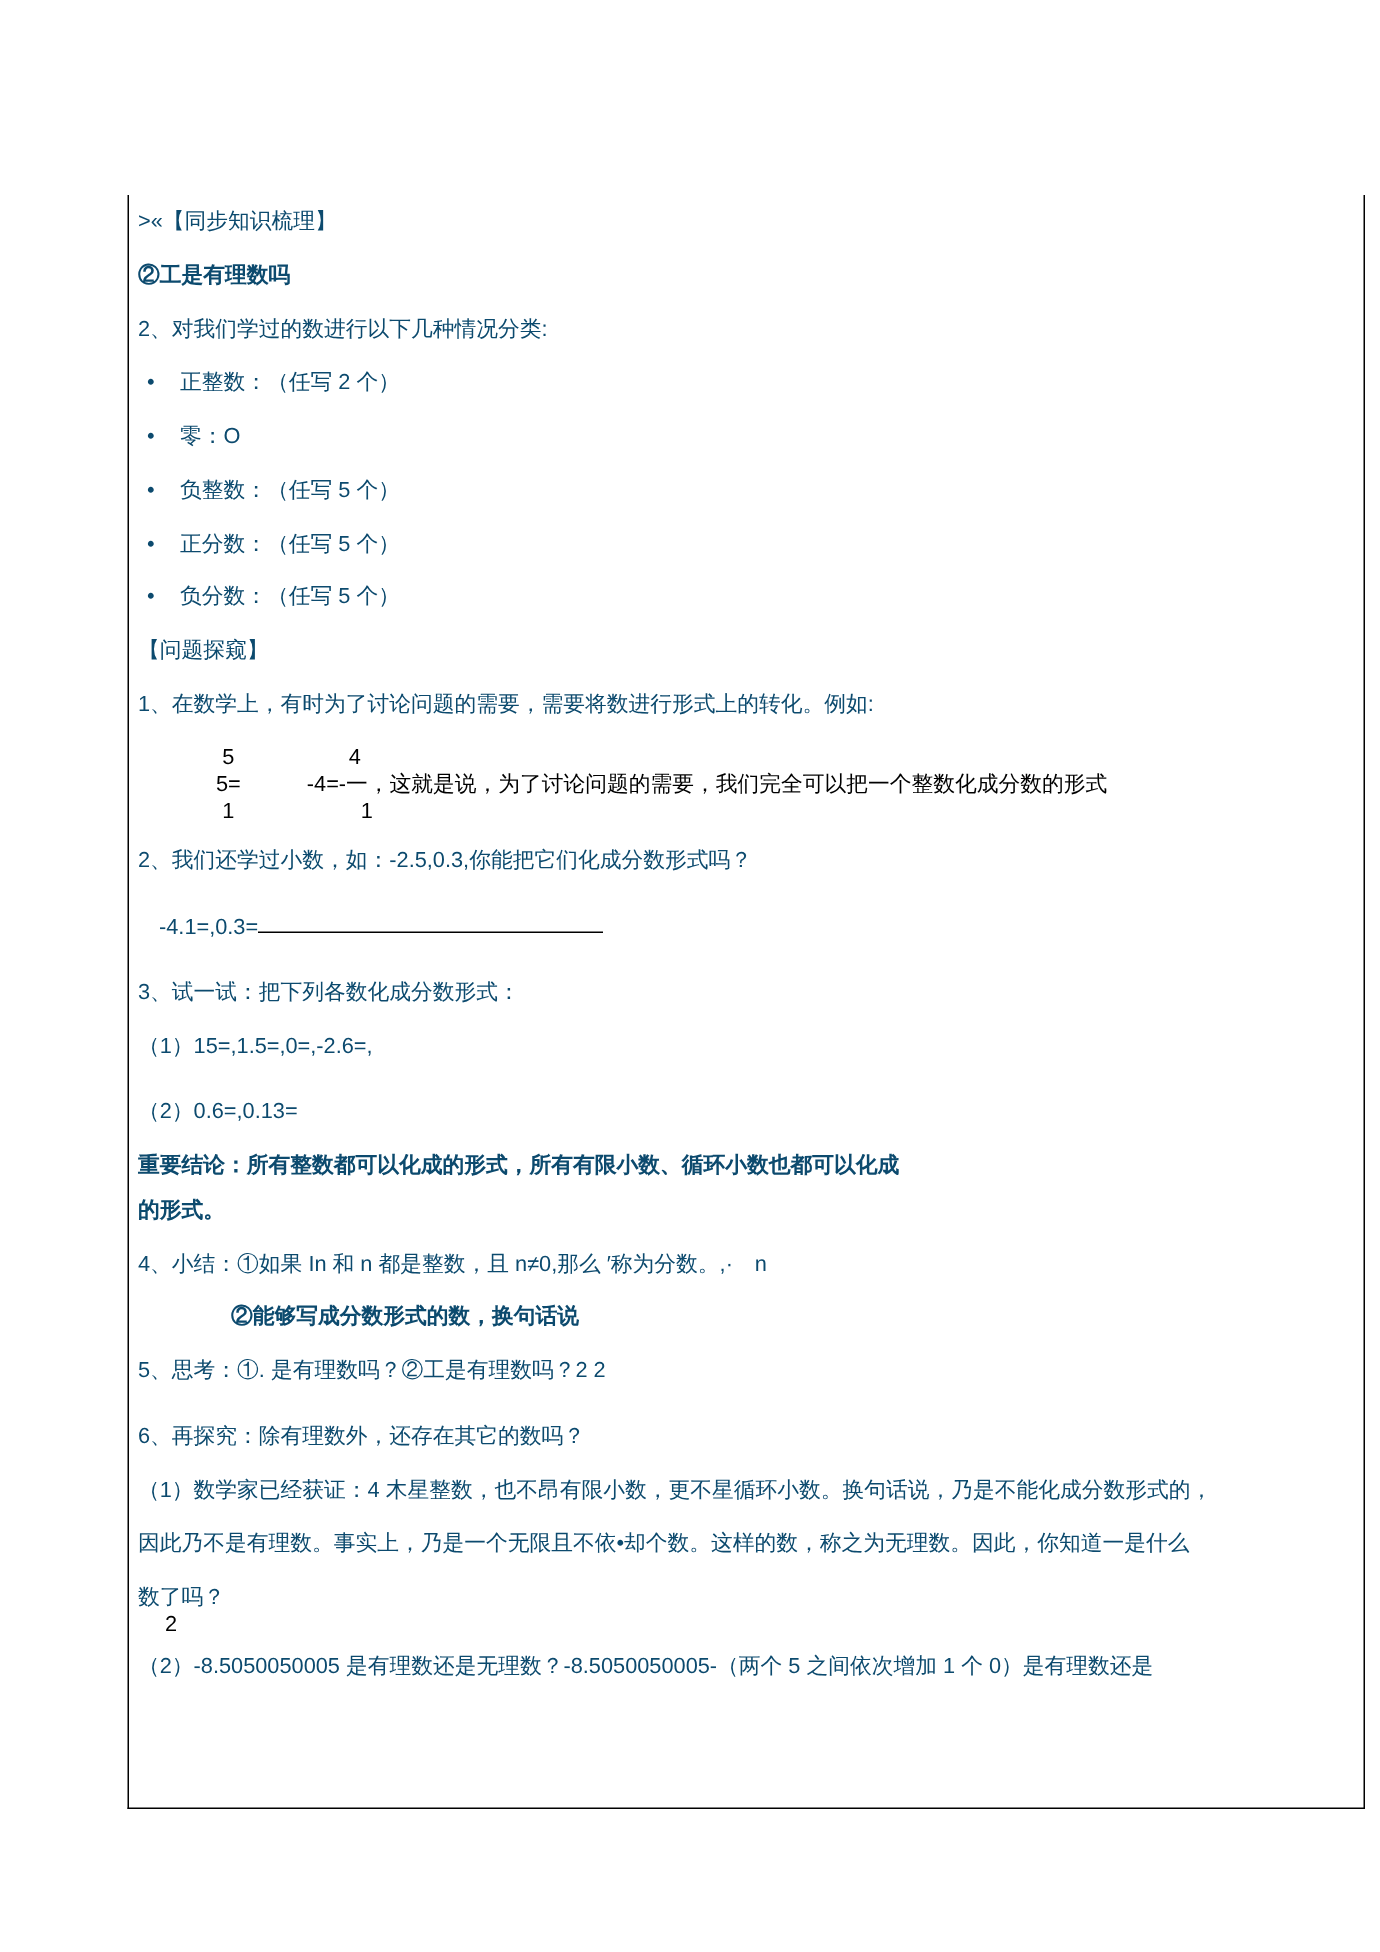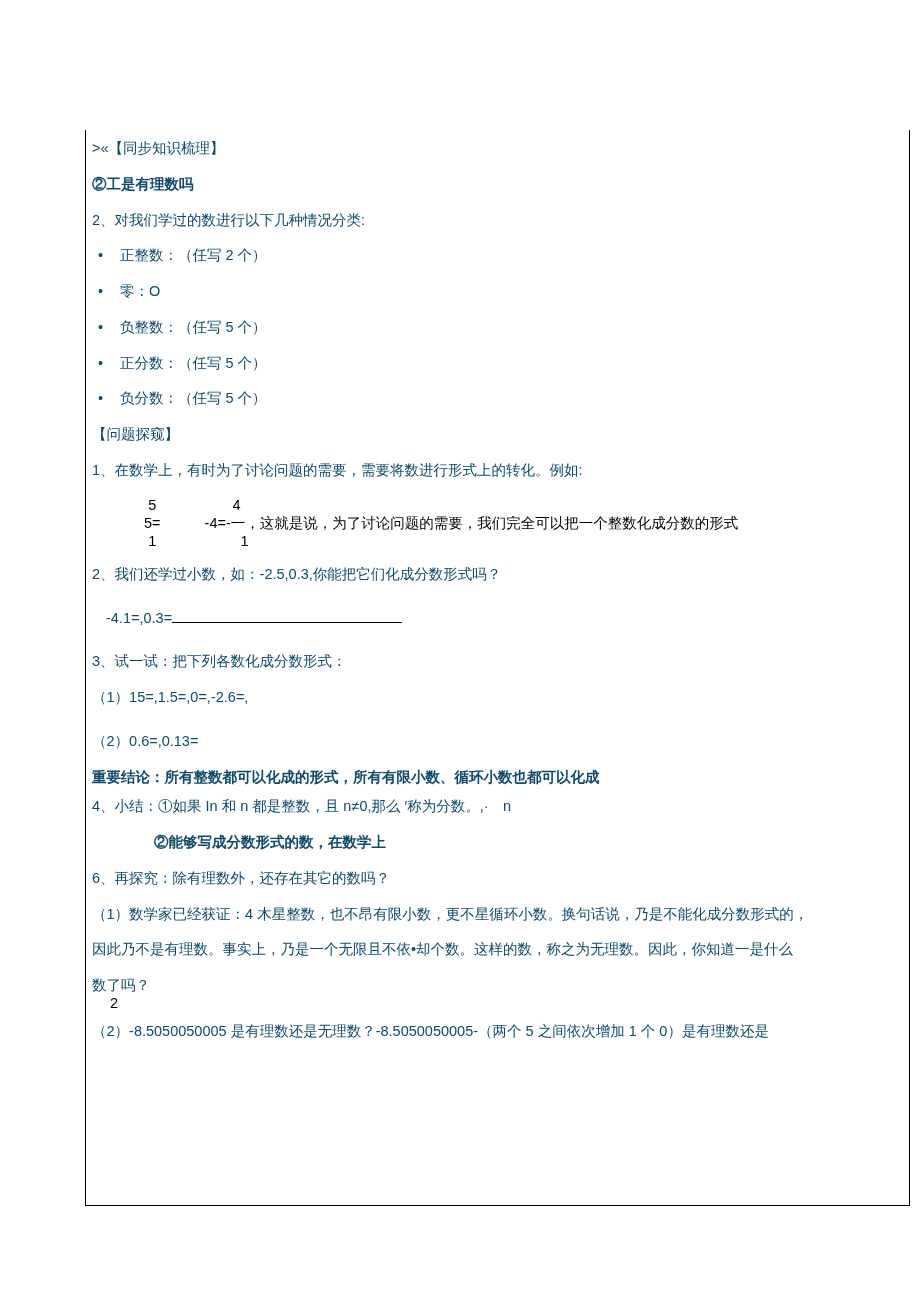--- a/index.html
+++ b/index.html
@@ -123,27 +123,29 @@
     <span>-4.1=,0.3=</span><span class="underline"></span>
   </div>
 
   <div class="line">3、试一试：把下列各数化成分数形式：</div>
 
   <div class="line loose">（1）15=,1.5=,0=,-2.6=,</div>
 
   <div class="line">（2）0.6=,0.13=</div>
 
   <div class="line bold tight">重要结论：所有整数都可以化成的形式，所有有限小数、循环小数也都可以化成</div>
+  <div class="line bold">的形式。</div>
 
   <div class="line">
     <span>4、小结：①如果 In 和 n 都是整数，且 n≠0,那么 ′称为分数。,· n</span>
   </div>
 
-  <div class="line bold indent-bold">②能够写成分数形式的数，在数学上</div>
+  <div class="line bold indent-bold">②能够写成分数形式的数，换句话说</div>
 
+  <div class="line loose">5、思考：①. 是有理数吗？②工是有理数吗？2  2</div>
 
   <div class="line">6、再探究：除有理数外，还存在其它的数吗？</div>
 
   <div class="line">（1）数学家已经获证：4 木星整数，也不昂有限小数，更不星循环小数。换句话说，乃是不能化成分数形式的，</div>
 
   <div class="line">因此乃不是有理数。事实上，乃是一个无限且不依•却个数。这样的数，称之为无理数。因此，你知道一是什么</div>
 
   <div class="line tight">数了吗？</div>
   <div class="sub2">2</div>
 

